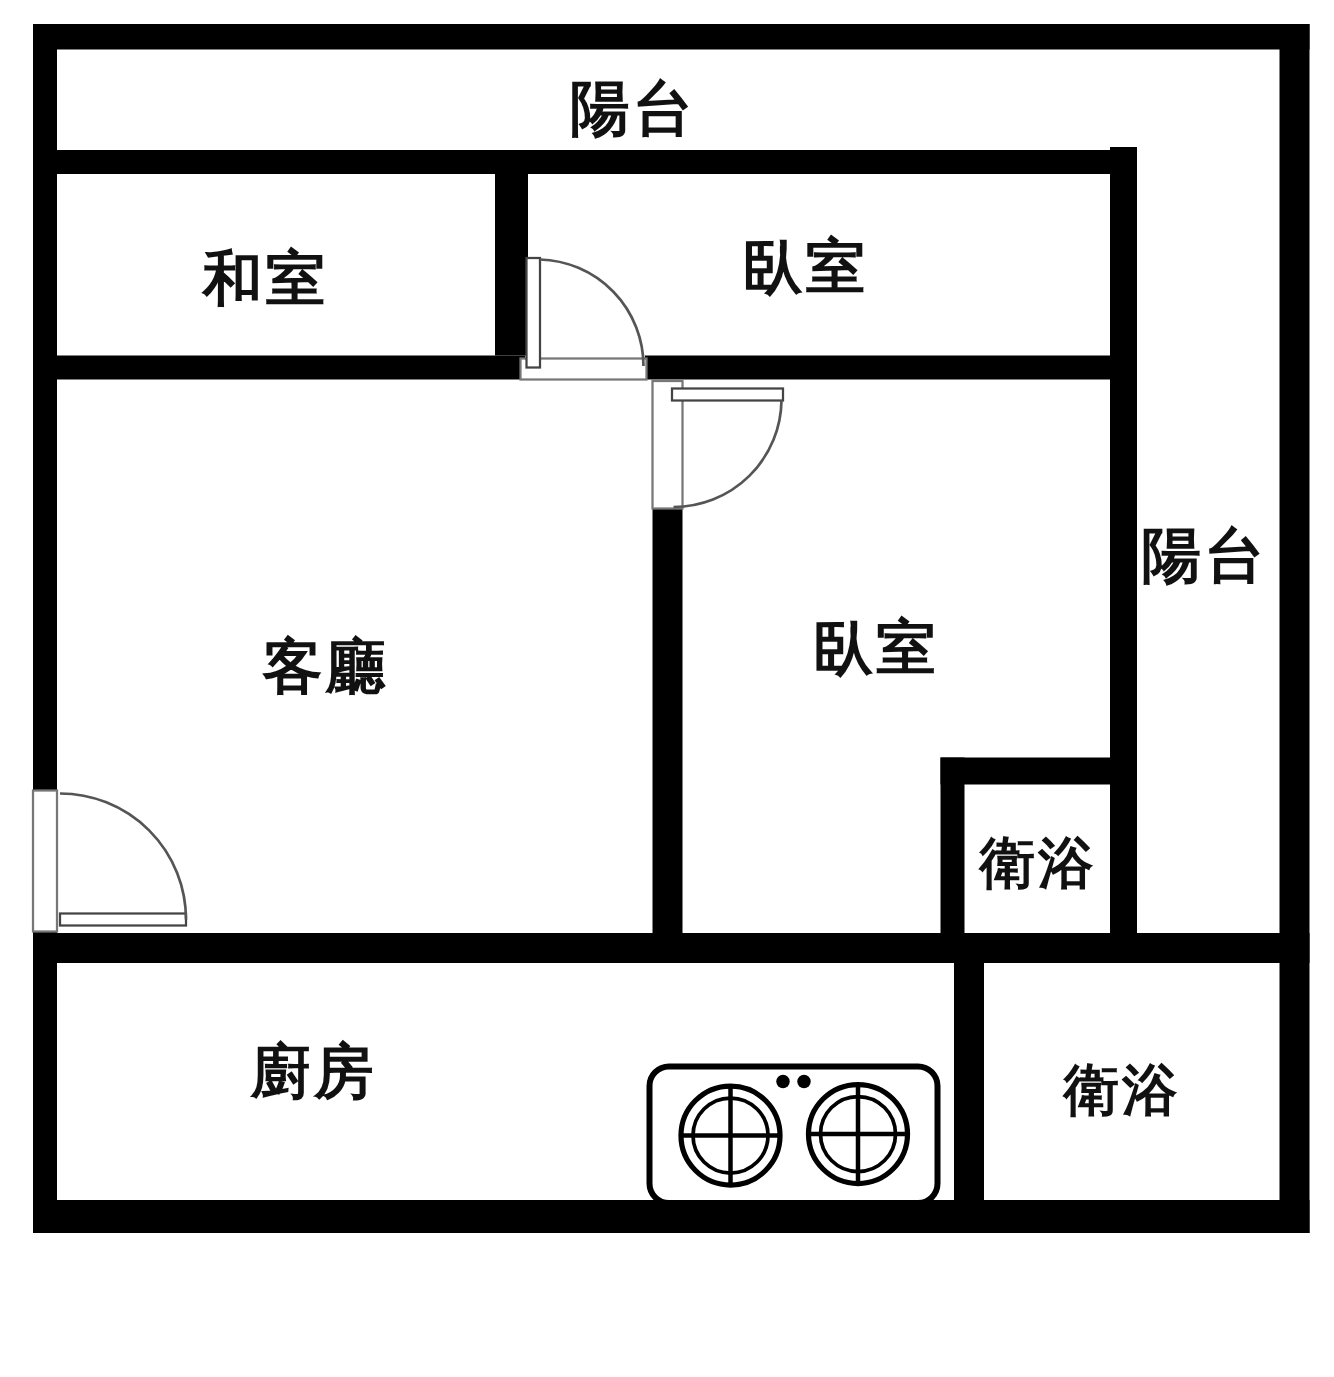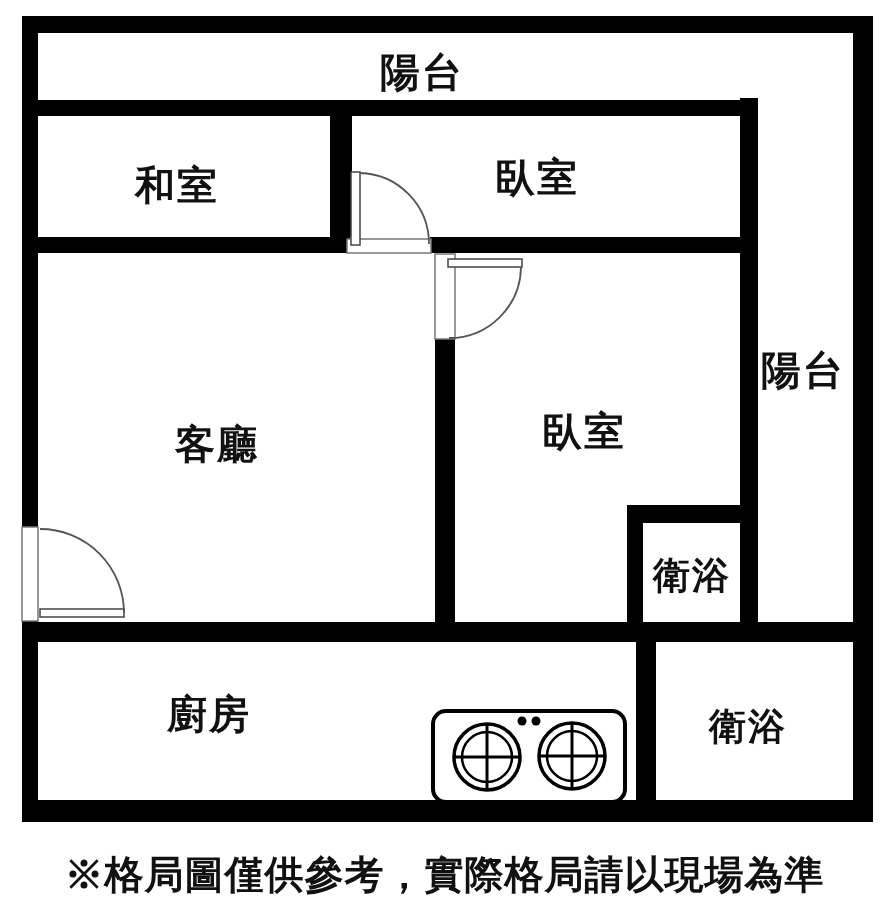--- a/index.html
+++ b/index.html
@@ -112,15 +112,14 @@
     <text class="room-label fs40" x="177" y="199">和室</text>
     <text class="room-label fs40" x="537" y="191">臥室</text>
     <text class="room-label fs40" x="803" y="384">陽台</text>
     <text class="room-label fs40" x="217" y="458">客廳</text>
     <text class="room-label fs40" x="584" y="445">臥室</text>
     <text class="room-label fs37" x="692" y="588">衛浴</text>
     <text class="room-label fs40" x="209" y="728">廚房</text>
     <text class="room-label fs37" x="748" y="739">衛浴</text>
   </svg>
 
-  <div id="disclaimer">※格局圖僅供參考，實際格局請以現場為準</div>
 
 </div>
 
 </body></html>

